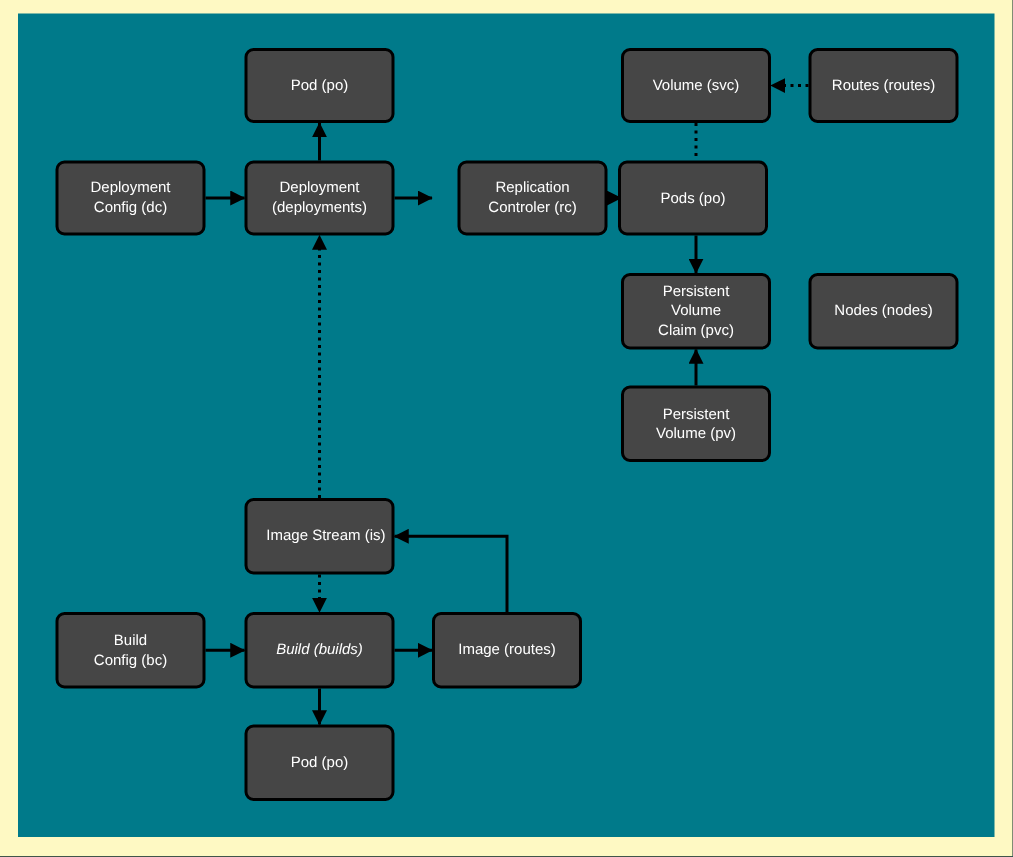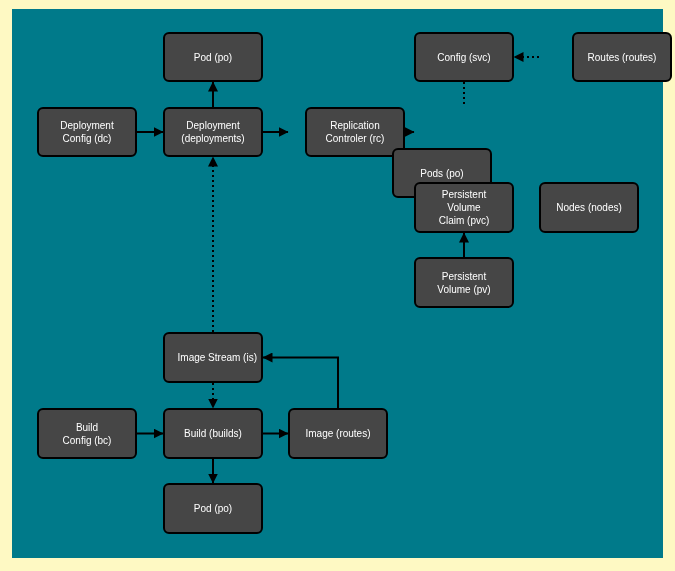--- a/index.html
+++ b/index.html
@@ -91,26 +91,26 @@
       </div>
       <div class="node" style="left: 163px; top: 107px; width: 100px; height: 50px;">
         <div class="node-label">Deployment
 (deployments)</div>
       </div>
       <div class="node" style="left: 305px; top: 107px; width: 100px; height: 50px; justify-content: center;">
         <div class="node-label">Replication
 Controler (rc)</div>
       </div>
       <div class="node" style="left: 414px; top: 32px; width: 100px; height: 50px;">
-        <div class="node-label">Config (svc)</div>
+        <div class="node-label">Volume (svc)</div>
       </div>
-      <div class="node" style="left: 539px; top: 32px; width: 100px; height: 50px; margin-left: 33px;">
+      <div class="node" style="left: 539px; top: 32px; width: 100px; height: 50px;">
         <div class="node-label">Routes (routes)</div>
       </div>
-      <div class="node" style="left: 392px; top: 107px; width: 100px; height: 50px; margin-top: 41px;">
+      <div class="node" style="left: 412px; top: 107px; width: 100px; height: 50px;">
         <div class="node-label">Pods (po)</div>
       </div>
       <div class="node" style="left: 414px; top: 182px; width: 100px; height: 51px;">
         <div class="node-label">Persistent
 Volume
 Claim (pvc)</div>
       </div>
       <div class="node" style="left: 539px; top: 182px; width: 100px; height: 51px;">
         <div class="node-label">Nodes (nodes)</div>
       </div>
@@ -118,21 +118,21 @@
         <div class="node-label">Persistent
 Volume (pv)</div>
       </div>
       <div class="node" style="left: 163px; top: 332px; width: 100px; height: 51px; justify-content: flex-end;">
         <div class="node-label">Image Stream (is)</div>
       </div>
       <div class="node" style="left: 37px; top: 408px; width: 100px; height: 51px; justify-content: center;">
         <div class="node-label">Build
 Config (bc)</div>
       </div>
-      <div class="node" style="left: 163px; top: 408px; width: 100px; height: 51px;">
+      <div class="node" style="left: 163px; top: 408px; width: 100px; height: 51px; font-style: italic;">
         <div class="node-label">Build (builds)</div>
       </div>
       <div class="node" style="left: 288px; top: 408px; width: 100px; height: 51px;">
         <div class="node-label">Image (routes)</div>
       </div>
       <div class="node" style="left: 163px; top: 483px; width: 100px; height: 51px;">
         <div class="node-label">Pod (po)</div>
       </div>
     </div>
 </div>

